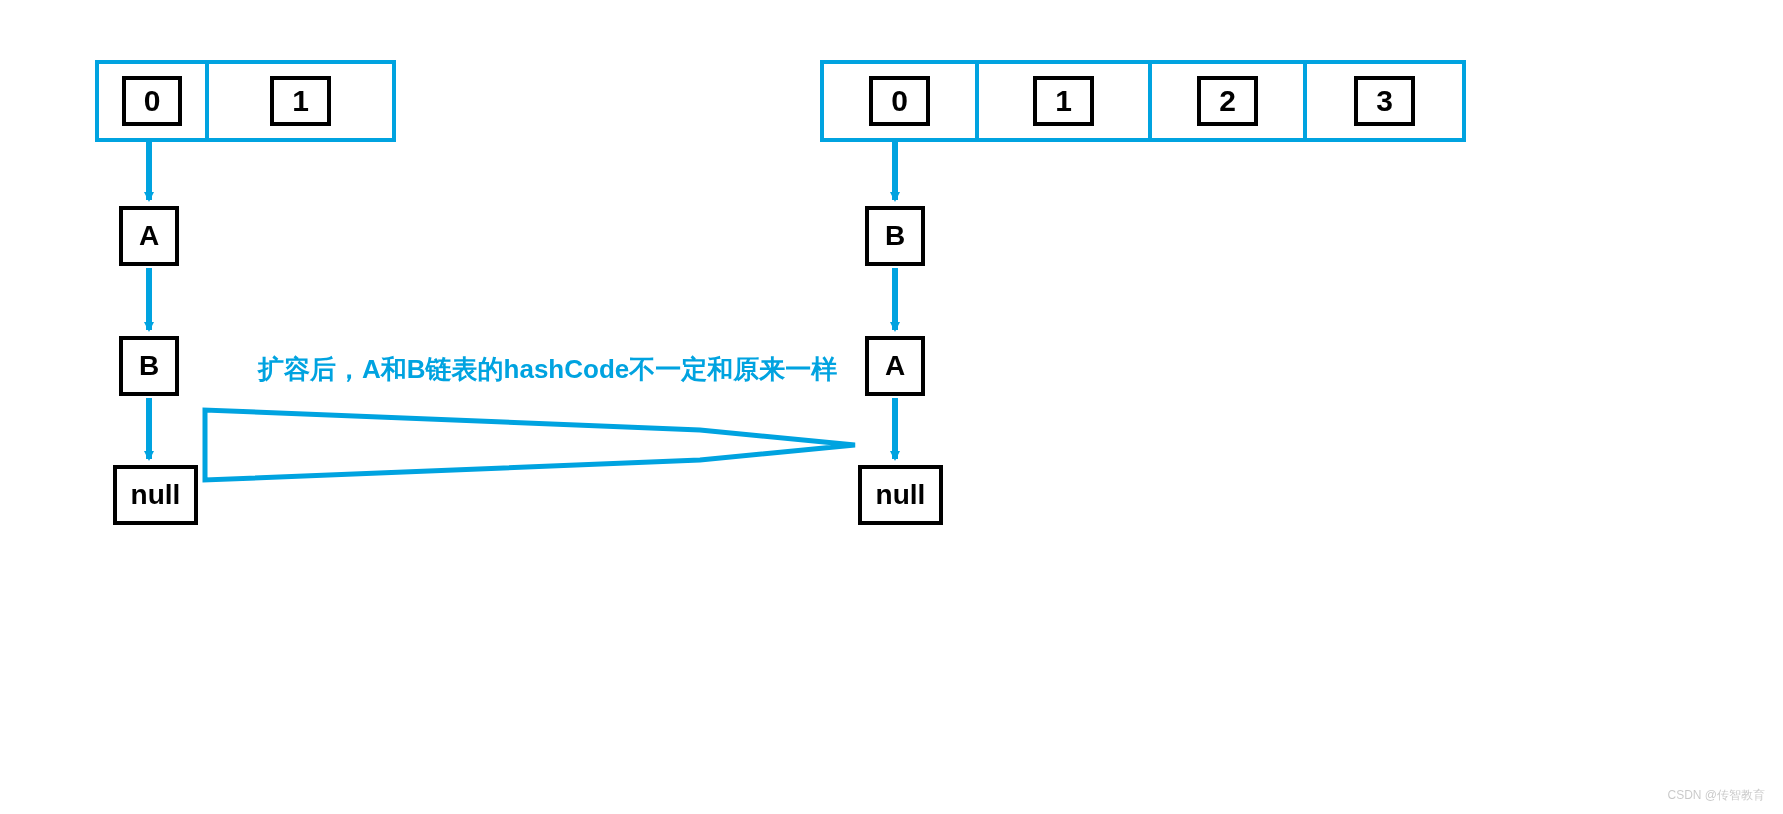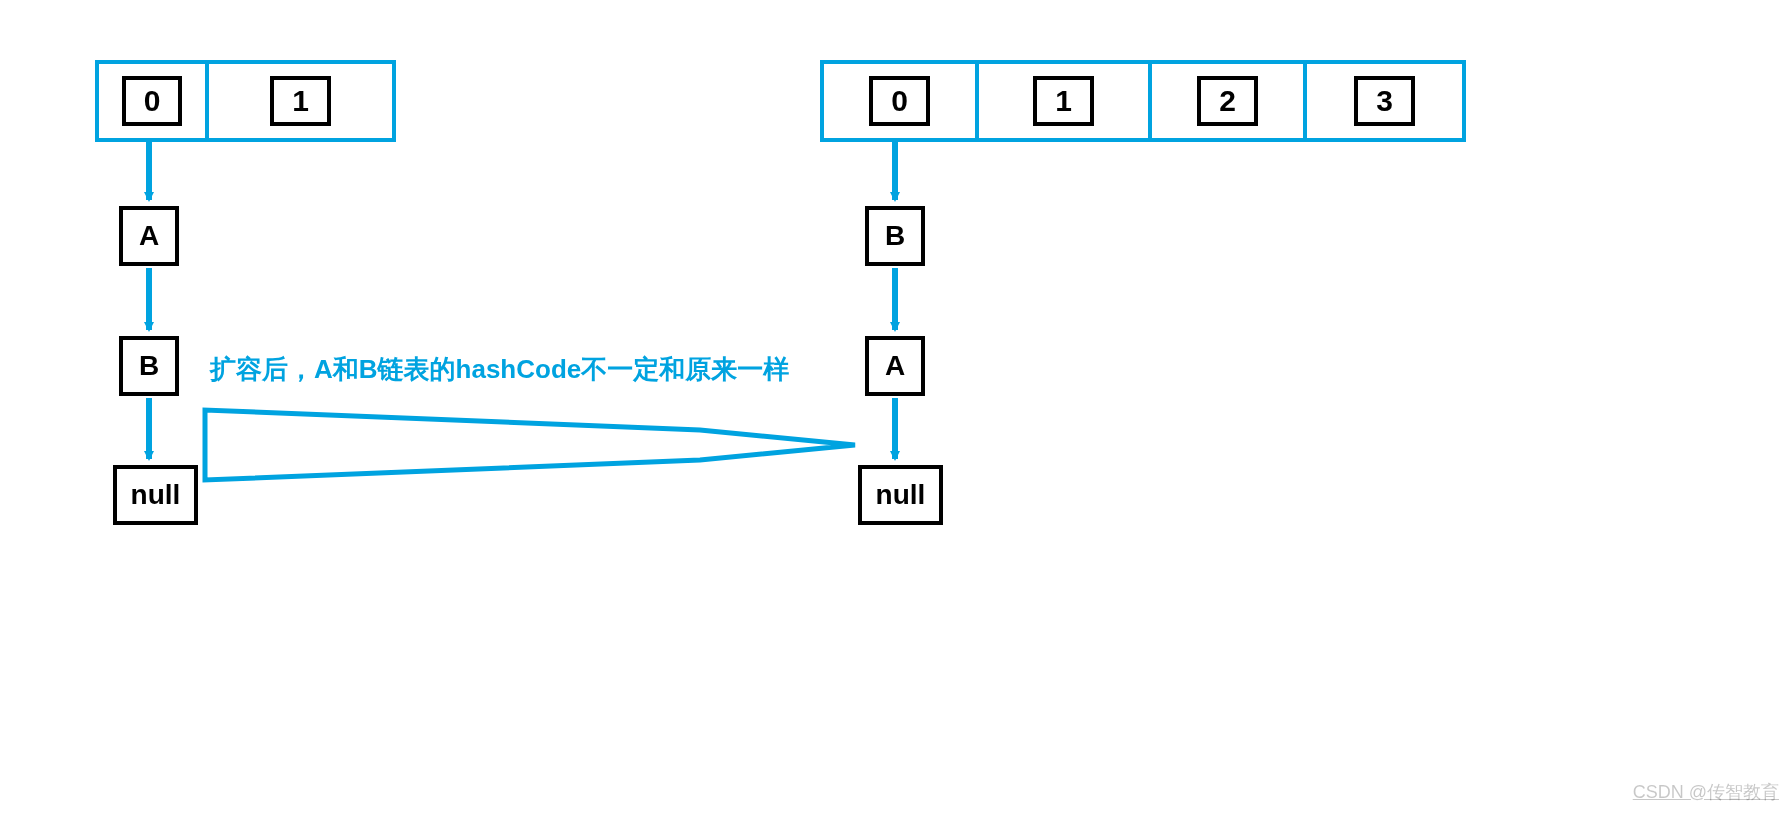--- a/index.html
+++ b/index.html
@@ -45,28 +45,28 @@
     justify-content: center;
     font-size: 28px;
     font-weight: 700;
     color: #000;
   }
 
   .caption {
     position: absolute;
     font-size: 26px;
     font-weight: 700;
+    margin-left: 48px;
   }
   .watermark {
     position: absolute;
-    right: 4px;
+    right: 18px;
     bottom: 10px;
     color: rgba(0,0,0,0.22);
-    font-size: 18px;
-    text-decoration: underline;
+    font-size: 12px;
   }
   svg.overlay {
     position: absolute;
     left: 0; top: 0;
     width: 1783px; height: 814px;
     pointer-events: none;
   }
 </style>
 </head>
 <body>

